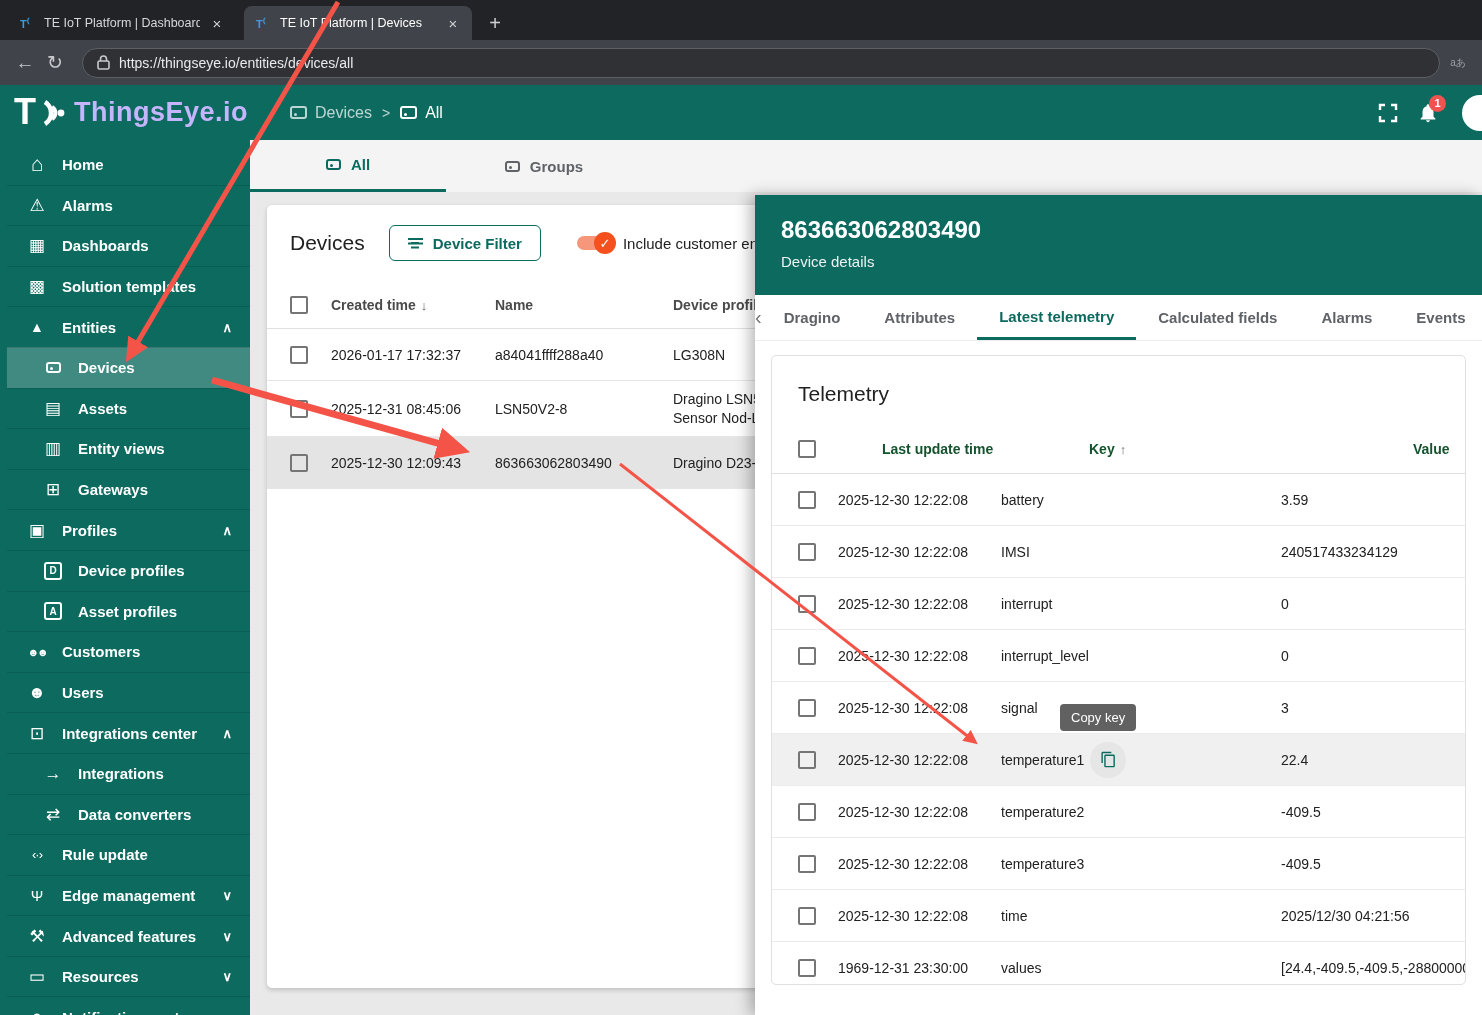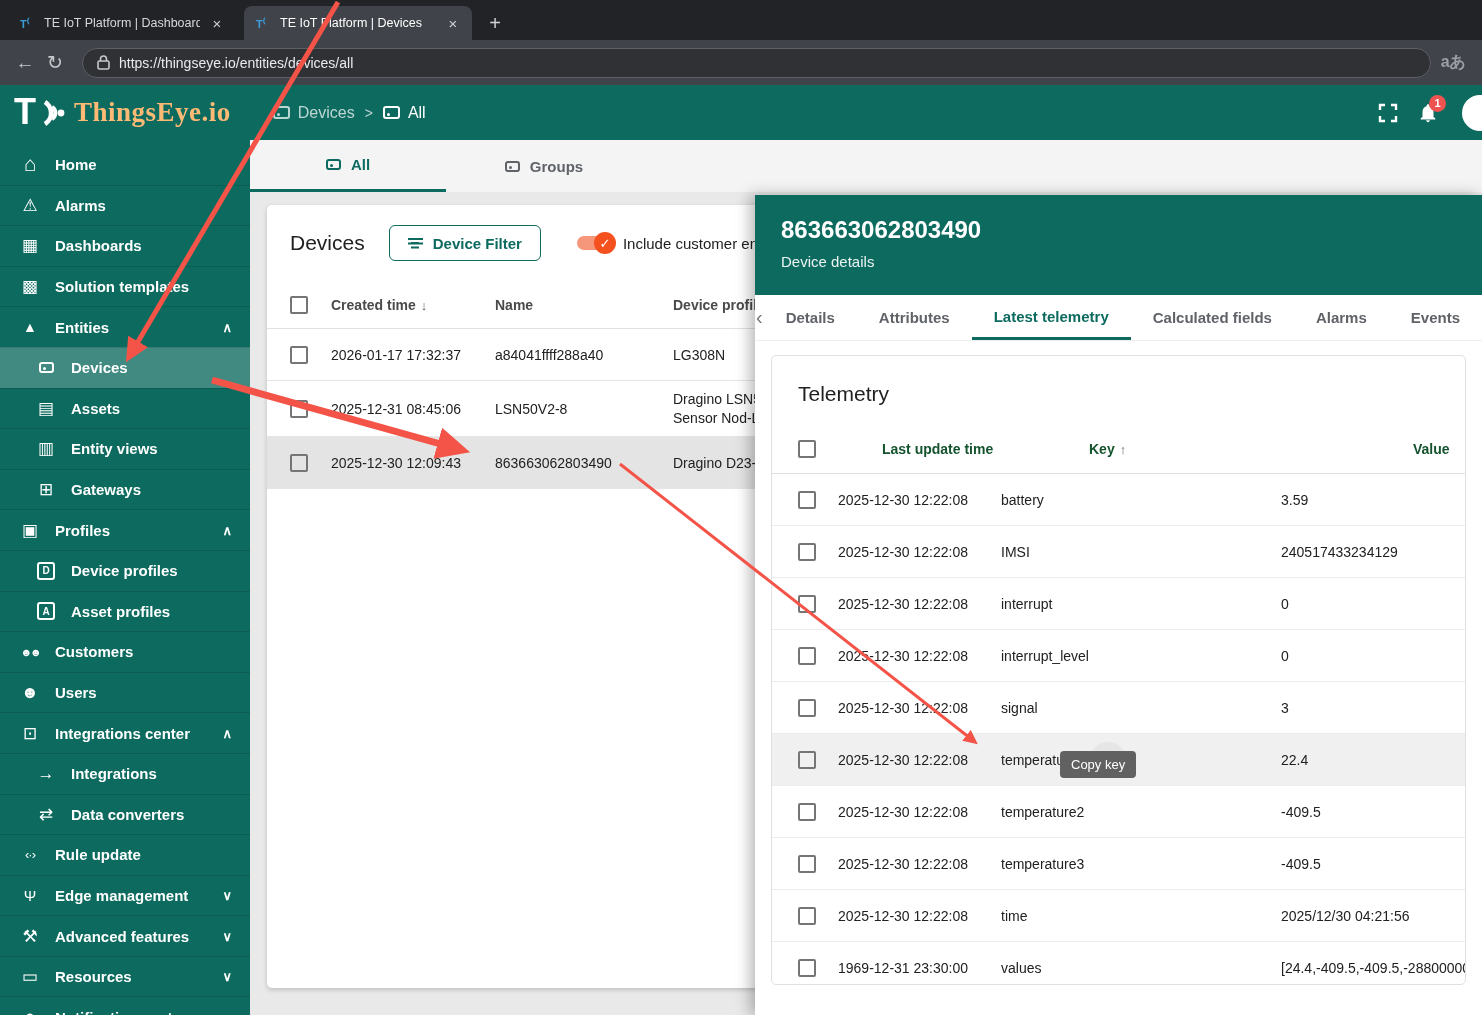--- a/index.html
+++ b/index.html
@@ -22,26 +22,26 @@
   .newtab { width:26px; height:26px; margin:0 0 4px 10px; color:#cfd1d4; font-size:20px;
     display:flex; align-items:center; justify-content:center; border-radius:50%; }
   .newtab::before { content:"+"; }
   .toolbar { height:45px; background:#404349; display:flex; align-items:center; padding:0 10px; }
   .navbtn { width:30px; height:30px; display:flex; align-items:center; justify-content:center;
     color:#c7c9cc; font-size:19px; }
   .urlpill { flex:1; height:30px; margin:0 10px 0 12px; background:#2f3134;
     border:1px solid #5c6065; border-radius:15px; display:flex; align-items:center;
     padding:0 14px; gap:9px; }
   .url { color:#e8eaed; font-size:14px; }
-  .translate { color:#9aa0a6; font-size:16px; margin-right:6px;font-weight:bold; }
+  .translate { color:#9aa0a6; font-size:10px; margin-right:6px; }
 
   
   .appheader { height:55px; background:#0c6a5f; display:flex; align-items:center; padding:0 0 0 14px; }
   .logo { display:flex; align-items:center; gap:6px; }
-  .logo-text { color:#fdba74; font-size:27px; font-weight:bold; letter-spacing:0.5px;font-family:Liberation Serif, serif; }
+  .logo-text { color:#c4b5fd; font-size:27px; font-weight:bold; letter-spacing:0.5px; }
   .crumbs { display:flex; align-items:center; gap:10px; margin-left:42px; font-size:16px; }
   .crumb { display:flex; align-items:center; gap:8px; }
   .crumb.dim { color:rgba(255,255,255,0.72); }
   .crumb.lit { color:#fff; }
   .crumb-sep { color:rgba(255,255,255,0.72); font-size:14px; }
   .hspacer { flex:1; }
   .hicon { width:40px; height:40px; display:flex; align-items:center; justify-content:center;
     position:relative; color:#fff; }
   .badge { position:absolute; top:2px; right:2px; min-width:17px; height:17px;
     background:#ef5350; color:#fff; border-radius:50%; font-size:11px; display:flex;
@@ -55,21 +55,21 @@
   .dev-ic::after { content:""; position:absolute; width:3px; height:3px;
     background:currentColor; border-radius:50%; left:2px; bottom:1px; }
   .dev-ic.small { width:15px; height:11px; }
 
   
   .appbody { display:flex; height:875px; }
 
   
   .sidebar { width:250px; background:#0c6a5f; flex:none; overflow:hidden; padding-top:4px; }
   .sb-item { height:40.6px; display:flex; align-items:center; color:#fff; font-size:15px;
-    font-weight:600; padding-left:18px; position:relative; }
+    font-weight:600; padding-left:18px; position:relative;margin-left:7px; }
   .sb-item + .sb-item { border-top:1px solid rgba(0,0,0,0.12); }
   .sb-item.sub { padding-left:34px; }
   .sb-item.active { background:rgba(255,255,255,0.22); }
   .gi { width:24px; margin-right:13px; font-size:17px; display:inline-flex;
     justify-content:center; flex:none; font-weight:normal; }
   .gi.ic-home::before{content:"⌂";font-size:21px;}
   .gi.ic-alarm::before{content:"⚠";}
   .gi.ic-dash::before{content:"▦";}
   .gi.ic-sol::before{content:"▩";}
   .gi.ic-ent::before{content:"▲";font-size:14px;}
@@ -156,21 +156,21 @@
     padding-left:26px; }
   .thead { height:50px; font-size:14px; font-weight:bold; color:#14532d;
     border-bottom:1px solid #e0e0e0;gap:44px; }
   .trow { height:52px; font-size:14px; color:#212121; border-bottom:1px solid #ececec; }
   .trow.hl { background:#f0f0f0; }
   .keycell { display:flex; align-items:center; }
   .copy-btn { width:36px; height:36px; border-radius:50%; background:#e6e6e6; display:flex;
     align-items:center; justify-content:center; margin-left:6px; }
 
   
-  .tooltip { position:absolute; left:1060px; top:751px; background:#616161; color:#fff;
+  .tooltip { position:absolute; left:1060px; top:704px; background:#616161; color:#fff;
     font-size:13px; padding:6px 11px; border-radius:4px; z-index:60; }
 
   
   .arrows { position:absolute; inset:0; z-index:100; pointer-events:none; }
 </style>
 </head>
 <body>
 
 <div class="page">
 
@@ -397,21 +397,21 @@
     </div>
   </div>
 
   <aside class="panel">
     <div class="phead">
       <div class="ptitle">863663062803490</div>
       <div class="psub">Device details</div>
     </div>
     <div class="ptabs">
       <span class="ptab-nav"></span>
-      <span class="ptab">Details</span>
+      <span class="ptab">Dragino</span>
       <span class="ptab">Attributes</span>
       <span class="ptab active">Latest telemetry</span>
       <span class="ptab">Calculated fields</span>
       <span class="ptab">Alarms</span>
       <span class="ptab">Events</span>
     </div>
     <div class="pbody">
       <div class="tcard">
         <div class="tcard-title">Telemetry</div>
         <div class="tgrid thead">

